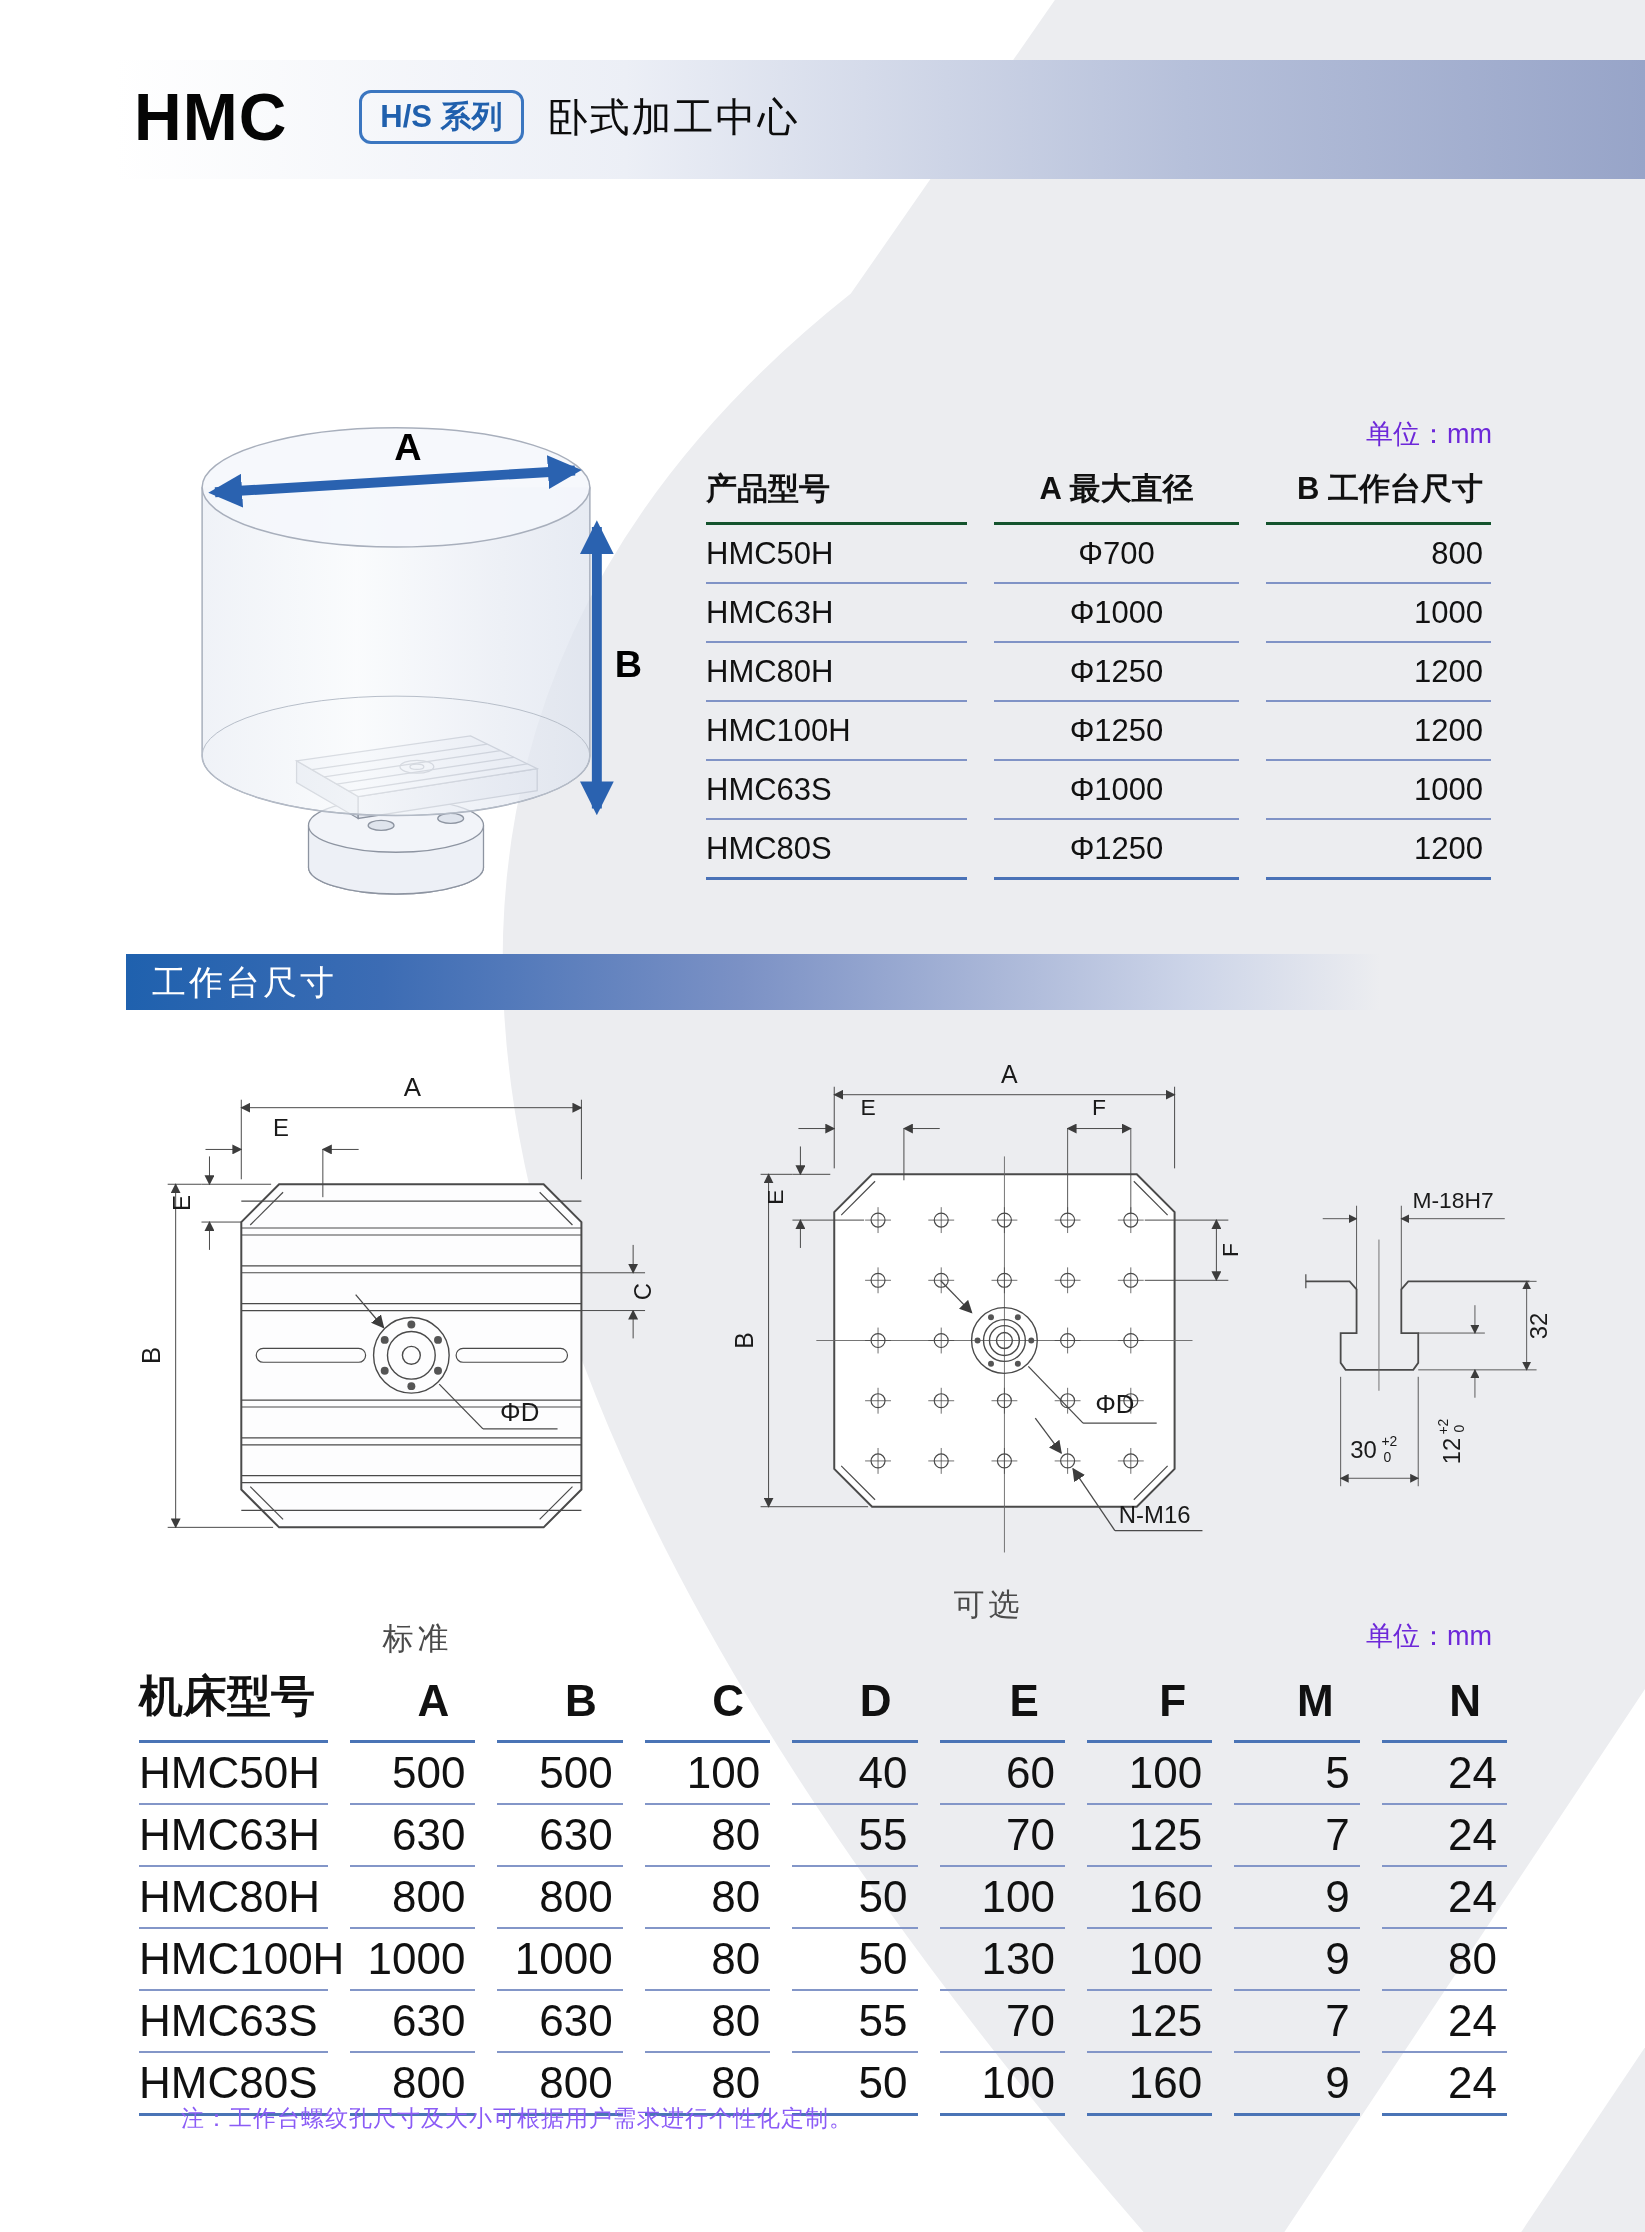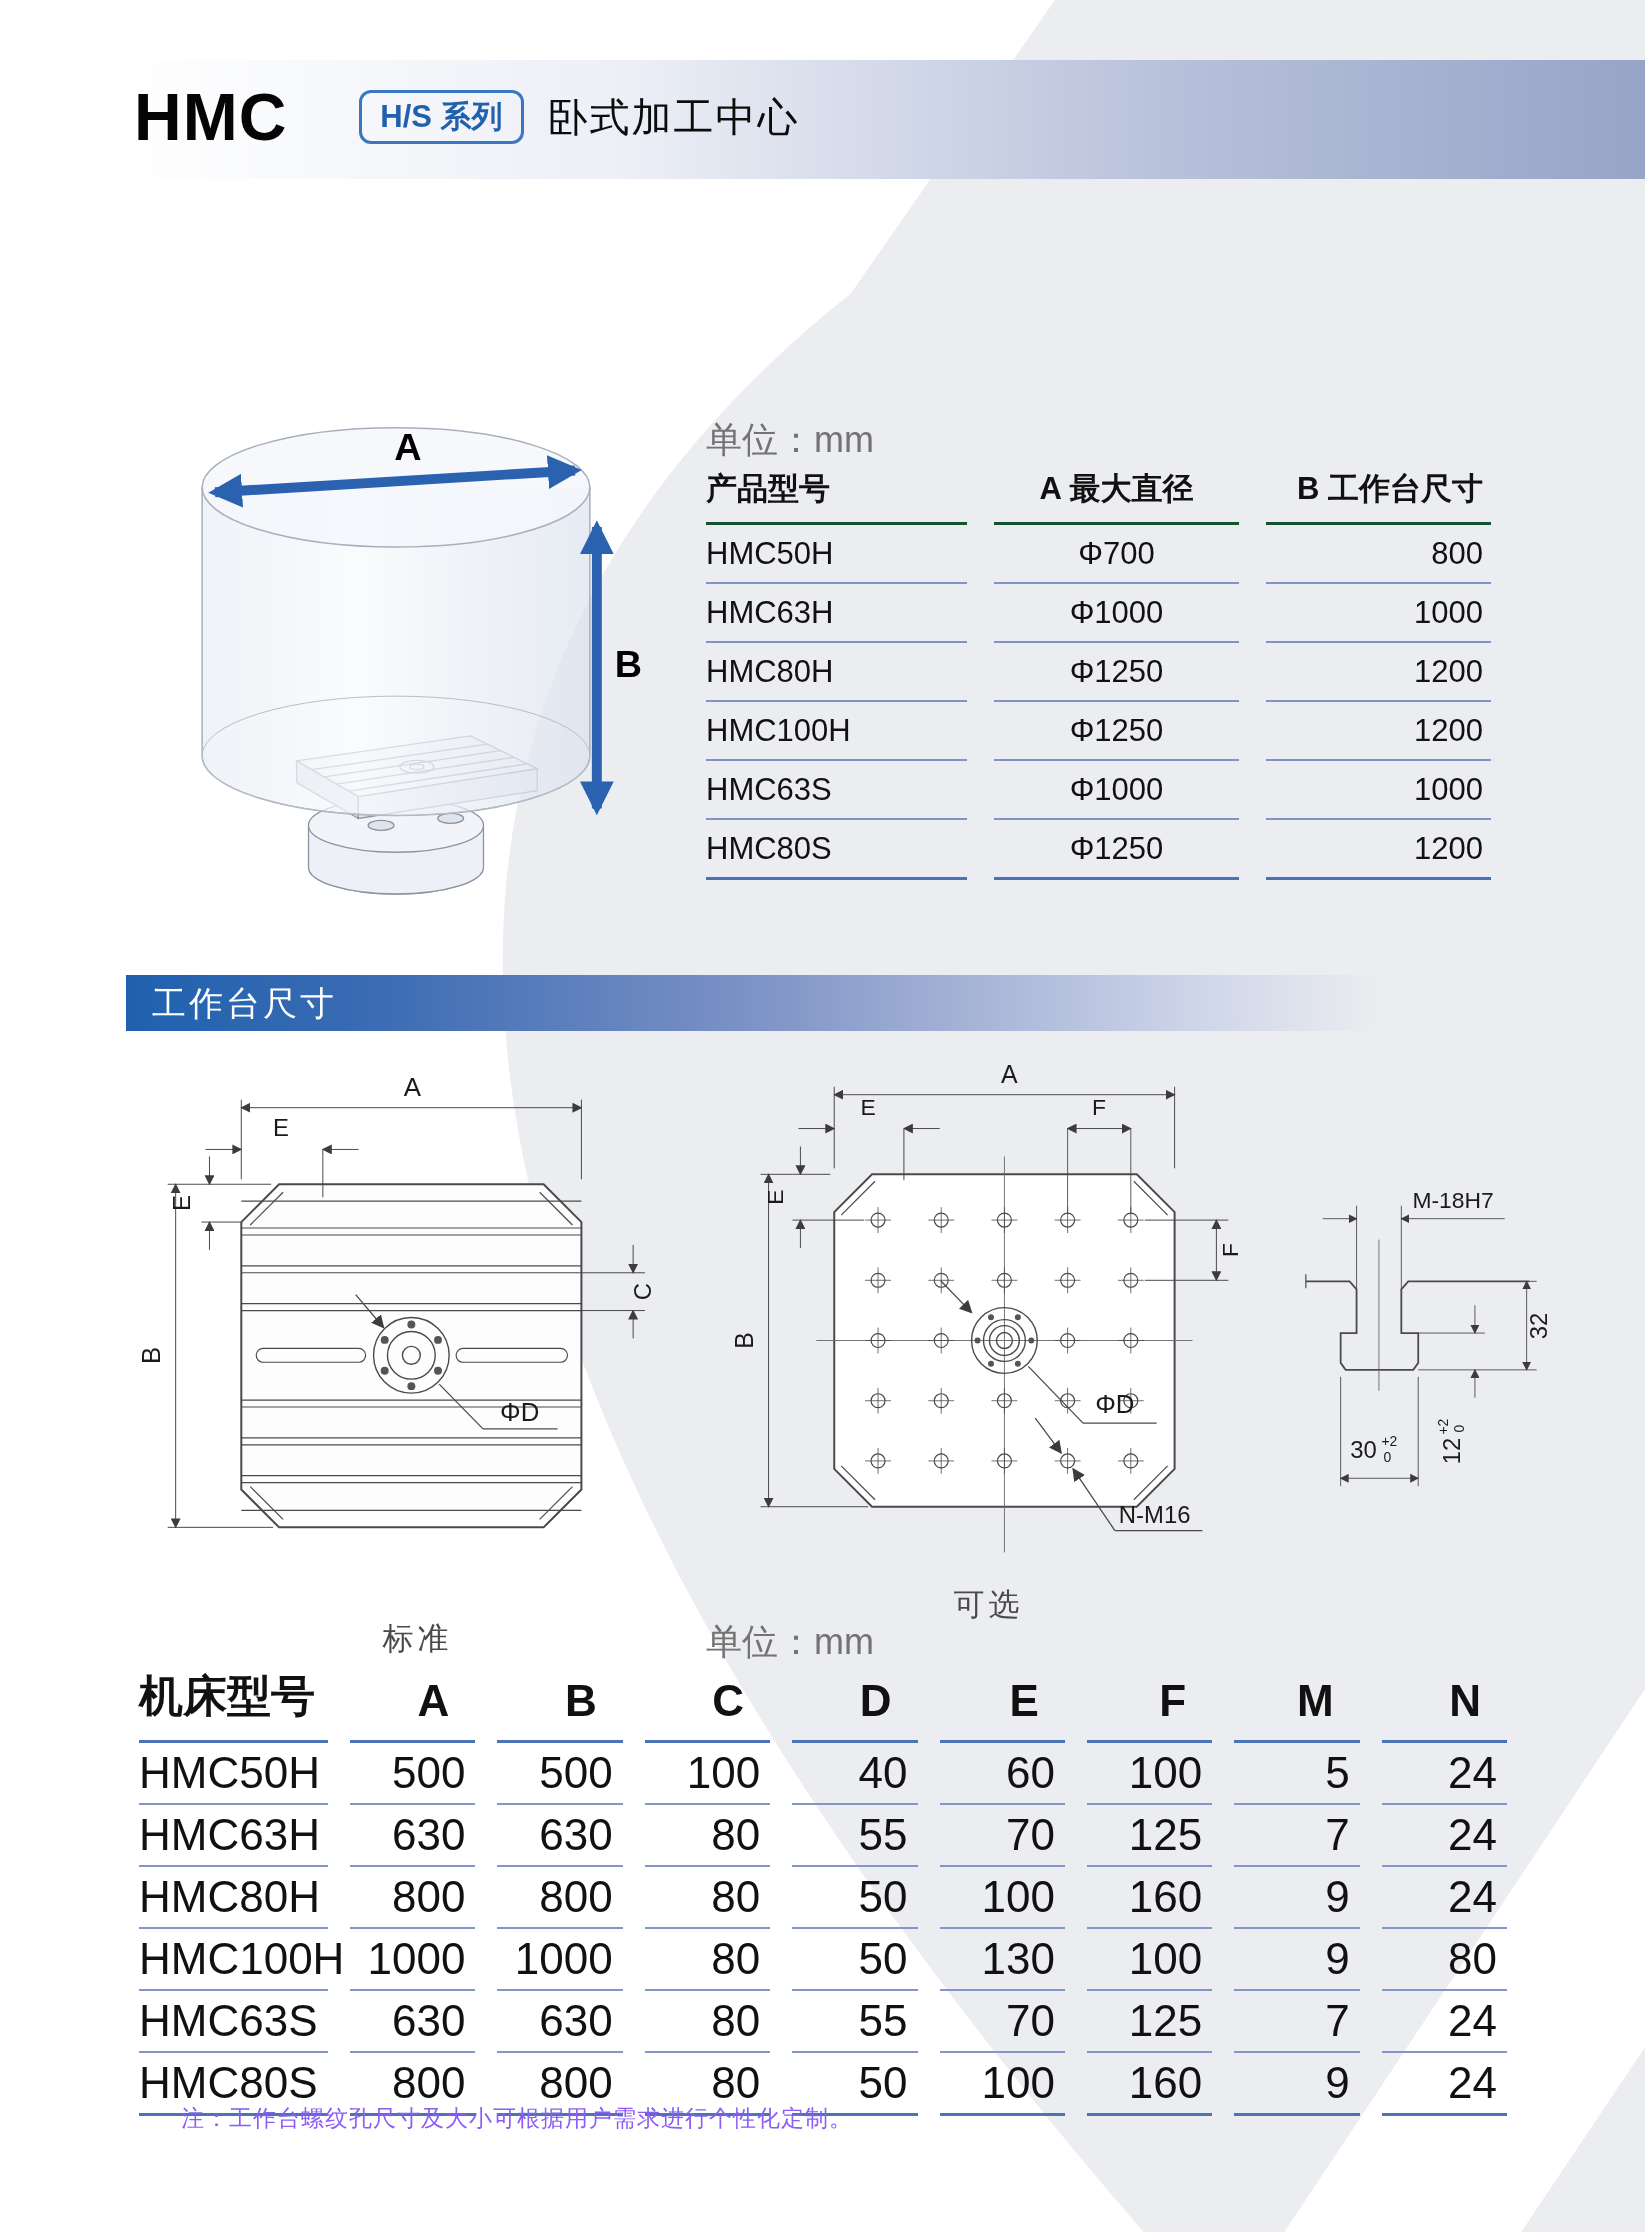--- a/index.html
+++ b/index.html
@@ -15,23 +15,23 @@
   .brand{font-size:66px;font-weight:800;letter-spacing:1px;color:#050505;line-height:1;}
   .badge{border:3px solid #3b76c0;border-radius:12px;color:#2060ad;font-size:31px;
          font-weight:600;padding:5px 18px;line-height:1.2;margin-left:48px;}
   .subtitle{font-size:40px;color:#0c0c0c;font-weight:500;letter-spacing:2px;}
 
   
   .secbar{left:126px;width:1280px;height:56px;
     background:linear-gradient(90deg,#1f61ae 0%,#3c6cb4 20%,#7b91c5 48%,#aab7d8 68%,#ccd4e8 83%,rgba(236,237,240,0) 98%);}
   .secbar span{display:block;padding-left:26px;line-height:56px;font-size:34px;color:#fff;
                font-weight:500;letter-spacing:3px;}
-  .bar1{top:251px;} .bar2{top:975px;}
-
-  .units{width:786px;text-align:left;font-size:36px;color:#737373;}
+  .bar1{top:251px;} .bar2{top:954px;}
+
+  .units{width:786px;text-align:right;font-size:27px;color:#6d28d9;}
   .units1{left:706px;top:416px;} .units2{left:706px;top:1618px;}
 
   
   .t1{left:706px;top:458px;width:784px;font-size:31px;}
   .t1 .thead,.t1 .trow{display:grid;grid-template-columns:261px 245px 225px;column-gap:27px;}
   .t1 .hcell{height:52px;display:flex;align-items:flex-end;padding-bottom:12px;
              border-bottom:3px solid #14532d;font-weight:bold;}
   .t1 .tcell{height:57px;display:flex;align-items:center;border-bottom:2px solid #8093c6;}
   .t1 .trow:last-child .tcell{border-bottom:3px solid #4a72b7;}
   .t1 .c1{justify-content:center;text-align:center;}

